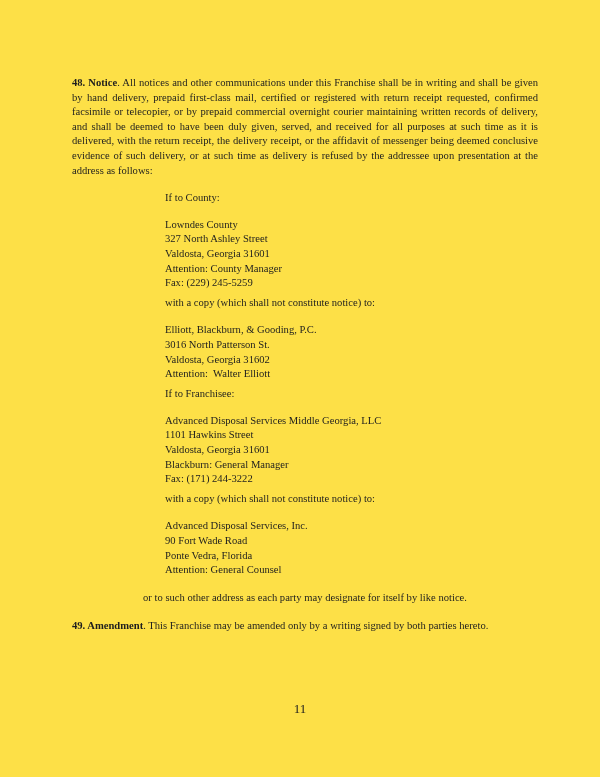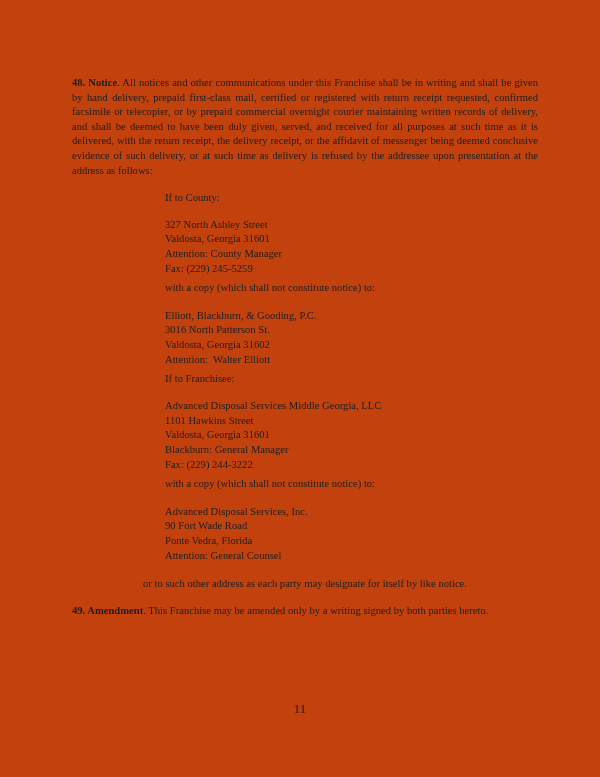--- a/index.html
+++ b/index.html
@@ -4,21 +4,21 @@
 <style>
   html, body {
     margin: 0;
     padding: 0;
     background: #ffffff;
   }
   .page {
     position: relative;
     width: 600px;
     height: 777px;
-    background: #c2410c;
+    background: #fde047;
     overflow: hidden;
     font-family: "Liberation Serif", serif;
     color: #1e1e1e;
   }
   .content {
     position: absolute;
     left: 72px;
     top: 76px;
     width: 466px;
     font-size: 10.6px;
@@ -58,20 +58,21 @@
 <div class="page">
   <div class="content">
 
     <p class="para"><span class="heading">48. Notice</span><span>. All notices and other communications under this Franchise shall be in writing and shall be given by hand delivery, prepaid first-class mail, certified or registered with return receipt requested, confirmed facsimile or telecopier, or by prepaid commercial overnight courier maintaining written records of delivery, and shall be deemed to have been duly given, served, and received for all purposes at such time as it is delivered, with the return receipt, the delivery receipt, or the affidavit of messenger being deemed conclusive evidence of such delivery, or at such time as delivery is refused by the addressee upon presentation at the address as follows:</span></p>
 
     <div class="indent">
 
       <div class="label m-full">If to County:</div>
 
       <div class="m-full">
+        <div class="line">Lowndes County</div>
         <div class="line">327 North Ashley Street</div>
         <div class="line">Valdosta, Georgia 31601</div>
         <div class="line">Attention: County Manager</div>
         <div class="line">Fax: (229) 245-5259</div>
       </div>
 
       <div class="label m-half">with a copy (which shall not constitute notice) to:</div>
 
       <div class="m-addr">
         <div class="line">Elliott, Blackburn, &amp; Gooding, P.C.</div>
@@ -80,21 +81,21 @@
         <div class="line">Attention:  Walter Elliott</div>
       </div>
 
       <div class="label m-half">If to Franchisee:</div>
 
       <div class="m-full">
         <div class="line">Advanced Disposal Services Middle Georgia, LLC</div>
         <div class="line">1101 Hawkins Street</div>
         <div class="line">Valdosta, Georgia 31601</div>
         <div class="line">Blackburn: General Manager</div>
-        <div class="line">Fax: (229) 244-3222</div>
+        <div class="line">Fax: (171) 244-3222</div>
       </div>
 
       <div class="label m-half">with a copy (which shall not constitute notice) to:</div>
 
       <div class="m-addr">
         <div class="line">Advanced Disposal Services, Inc.</div>
         <div class="line">90 Fort Wade Road</div>
         <div class="line">Ponte Vedra, Florida</div>
         <div class="line">Attention: General Counsel</div>
       </div>

